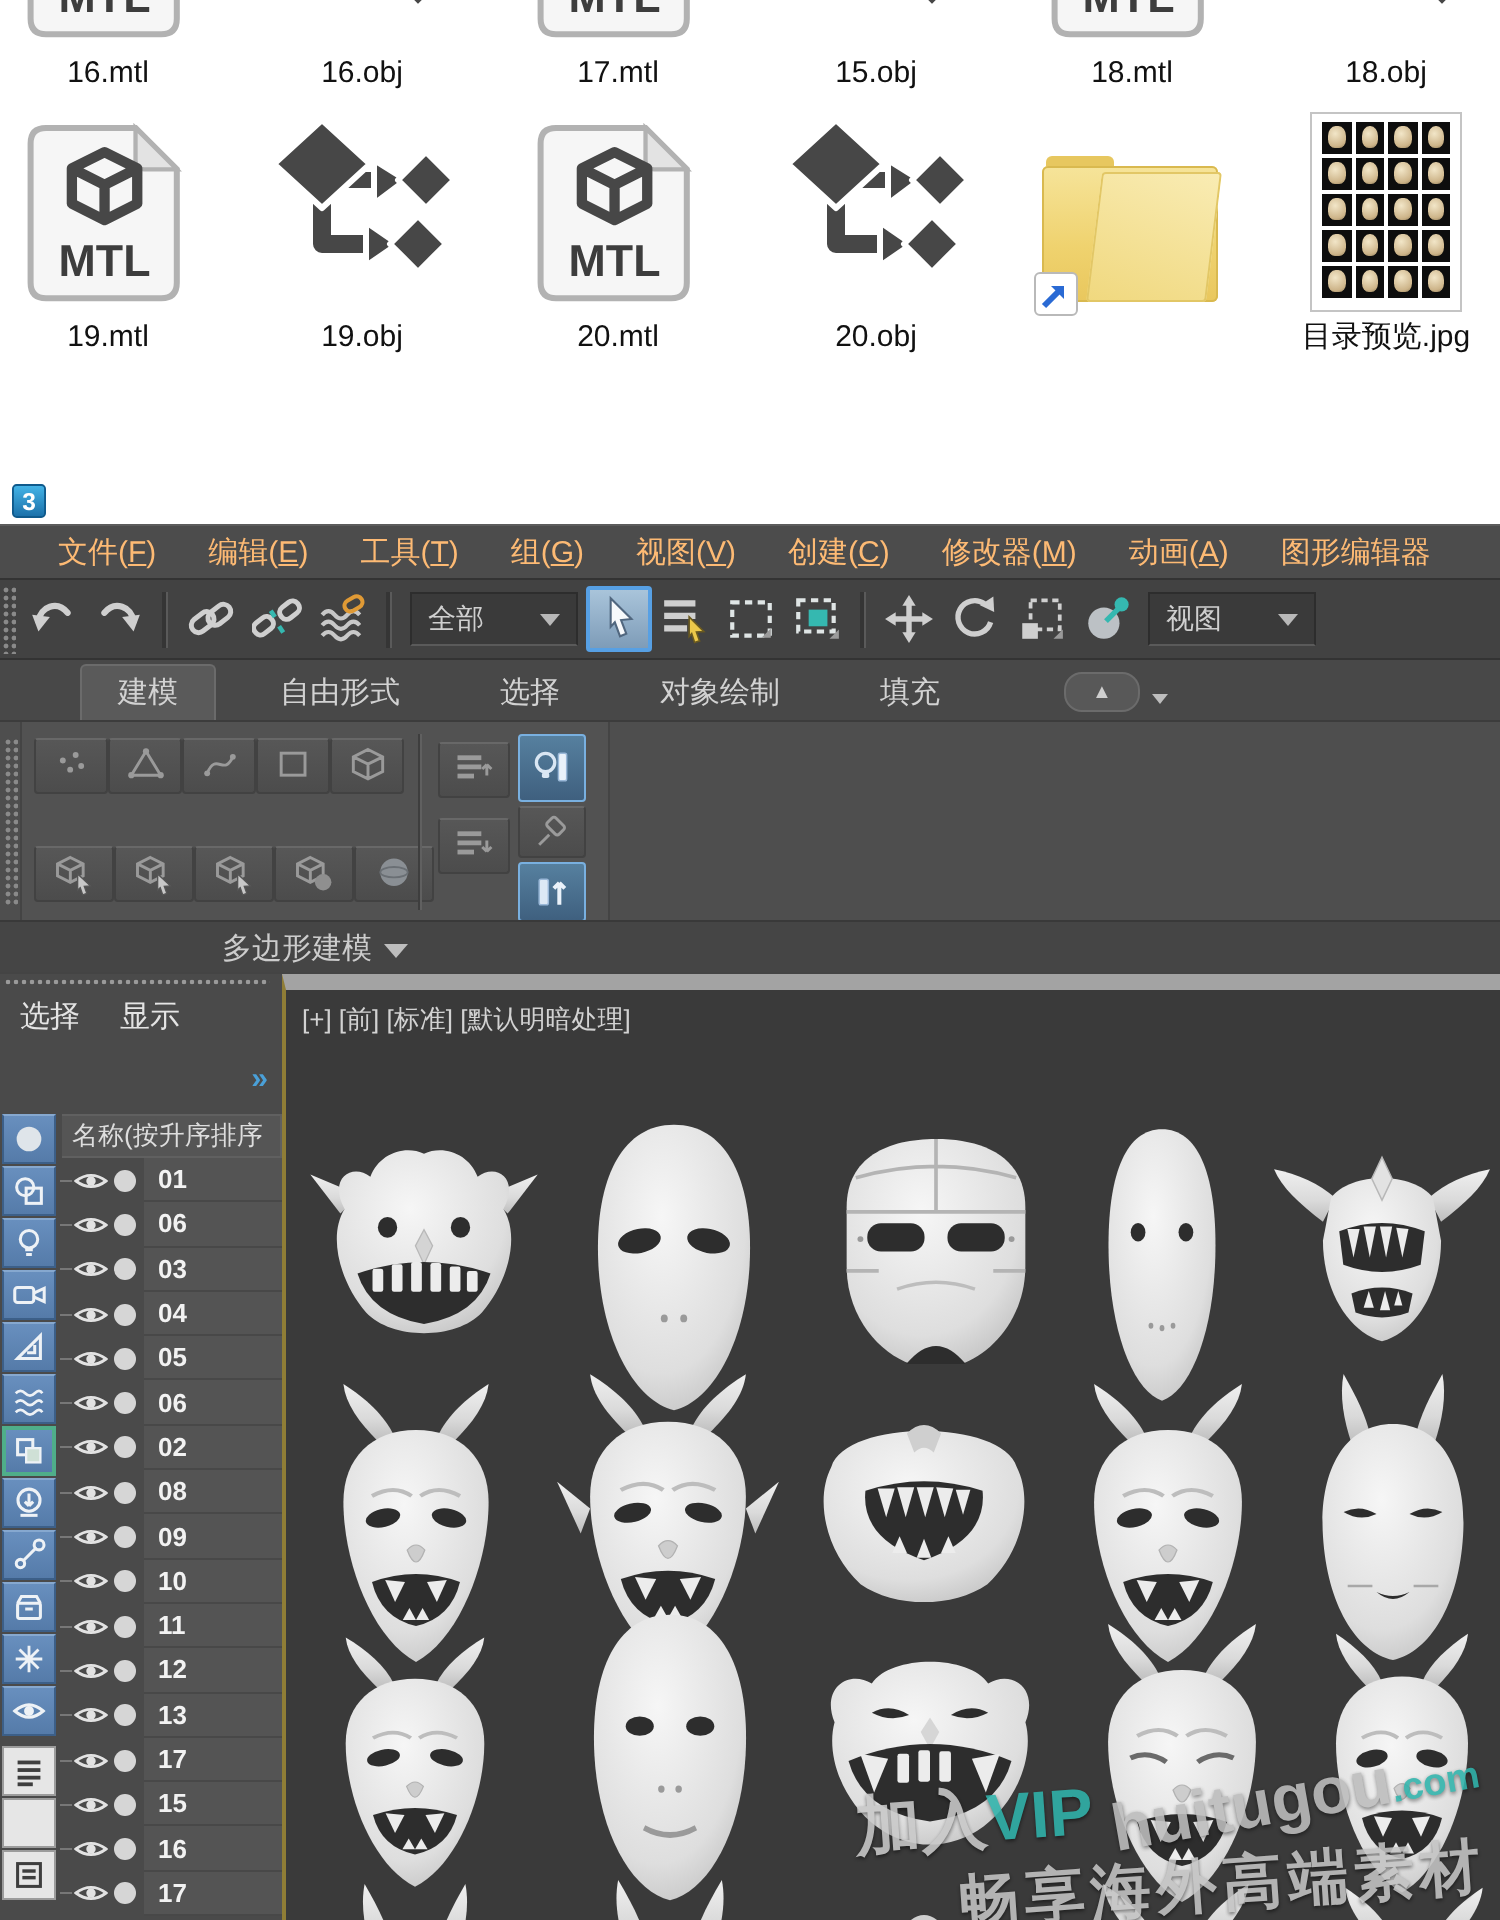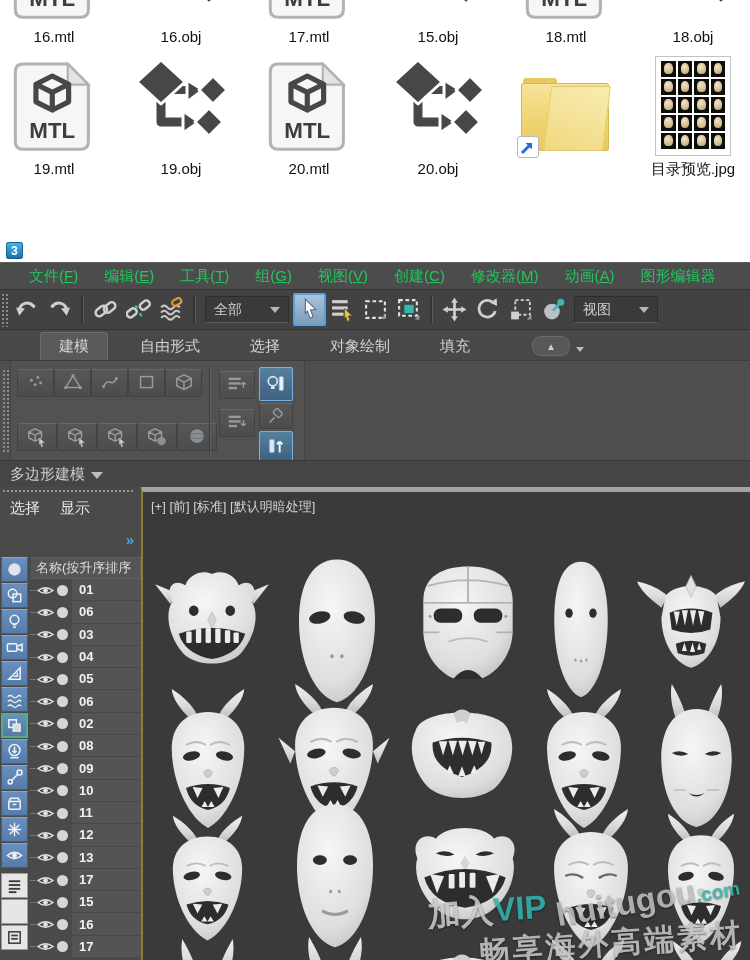--- a/index.html
+++ b/index.html
@@ -24,21 +24,21 @@
   .cell{background:#0d0d0d;position:relative;}
   .cell:after{content:"";position:absolute;left:3px;top:2px;right:3px;bottom:3px;border-radius:45% 45% 40% 40%;
          background:radial-gradient(circle at 40% 35%,#f2e6c8,#cdb489 70%,#8e7a55);}
   
   .max{position:absolute;left:0;top:238px;width:750px;height:722px;background:#444;}
   .titlebar{position:absolute;left:0;top:0;width:750px;height:24px;background:#fff;display:flex;align-items:center;}
   .titlebar .logo{width:17px;height:17px;margin:0 7px 0 6px;flex:0 0 auto;}
   .titlebar .ttl{font-size:15px;color:#000;white-space:nowrap;}
   .menubar{position:absolute;left:0;top:24px;width:750px;height:28px;background:#4c4c4c;border-top:1px solid #5c5c5c;
            border-bottom:1px solid #333;box-sizing:border-box;display:flex;align-items:center;padding-left:16px;}
-  .menubar .mi{color:#22c55e;font-size:15px;padding:0 13px;white-space:nowrap;cursor:default;}
+  .menubar .mi{color:#fdba74;font-size:15px;padding:0 13px;white-space:nowrap;cursor:default;}
   .menubar .mi u{text-decoration:underline;}
   .toolbar{position:absolute;left:0;top:52px;width:750px;height:40px;background:#424242;border-bottom:1px solid #333;
            box-sizing:border-box;display:flex;align-items:center;}
   .grip{width:7px;height:34px;margin:0 2px 0 1px;background-image:radial-gradient(circle,#8a8a8a 1px,transparent 1.4px);
         background-size:4px 4px;}
   .tbtn{width:33px;height:33px;display:flex;align-items:center;justify-content:center;flex:0 0 auto;border-radius:2px;}
   .tbtn svg{width:25px;height:25px;}
   .tbtn.active{background:linear-gradient(180deg,#a9c4da,#7e9cb8);border:2px solid #57a0e4;box-sizing:border-box;}
   .tsep{width:2px;height:28px;background:#353535;border-right:1px solid #5a5a5a;margin:0 5px;flex:0 0 auto;}
   .tdrop{height:25px;background:#3a3a3a;border:1px solid #2d2d2d;border-bottom-color:#5a5a5a;color:#cfcfcf;font-size:14px;
@@ -53,21 +53,21 @@
         color:#cfcfcf;font-size:10px;display:flex;align-items:center;justify-content:center;}
   .rmin-caret{width:0;height:0;border-left:4px solid transparent;border-right:4px solid transparent;border-top:5px solid #bdbdbd;margin:0 0 8px 6px;}
   .ribbonbody{position:absolute;left:0;top:122px;width:750px;height:100px;background:#4e4e4e;border-top:1px solid #3c3c3c;box-sizing:border-box;}
   .rpanel{position:absolute;left:10px;top:0;width:295px;height:100px;background:#525252;border:1px solid #444;border-top:none;box-sizing:border-box;}
   .rbtn{position:absolute;background:linear-gradient(180deg,#575757,#4c4c4c);border:1px solid #424242;border-top-color:#686868;
         border-radius:2px;display:flex;align-items:center;justify-content:center;}
   .rbtn svg{width:22px;height:22px;}
   .rbtn.blue{background:linear-gradient(180deg,#56809f,#3f607f);border:1px solid #79b0e0;}
   .rsep{position:absolute;width:1px;background:#3e3e3e;border-right:1px solid #606060;}
   .panelbar{position:absolute;left:0;top:222px;width:750px;height:26px;background:#454545;border-top:1px solid #393939;box-sizing:border-box;}
-  .panelbar .plbl{position:absolute;left:10px;width:295px;text-align:left;top:4px;color:#cccccc;font-size:15px;}
+  .panelbar .plbl{position:absolute;left:10px;width:295px;text-align:center;top:4px;color:#cccccc;font-size:15px;}
   .panelbar .plbl .dn{display:inline-block;margin-left:6px;width:0;height:0;border-left:6px solid transparent;border-right:6px solid transparent;border-top:7px solid #bdbdbd;vertical-align:middle;}
   
   .bottom{position:absolute;left:0;top:249px;width:750px;height:473px;}
   .scenepanel{position:absolute;left:0;top:0;width:141px;height:473px;background:#4a4a4a;overflow:hidden;}
   .dotline{position:absolute;left:2px;top:2px;width:133px;height:4px;
            background-image:radial-gradient(circle,#9a9a9a 1px,transparent 1.3px);background-size:4px 4px;}
   .stabs{position:absolute;left:10px;top:12px;display:flex;gap:20px;}
   .stab{color:#e4e4e4;font-size:15px;}
   .chev{position:absolute;right:8px;top:44px;color:#4aa0d8;font-size:15px;font-weight:bold;letter-spacing:-1px;}
   .nhdr{position:absolute;left:31px;top:70px;width:110px;height:22px;background:#555;border:1px solid #606060;border-left:none;
@@ -81,21 +81,21 @@
   .fsep{width:27px;height:4px;}
   .rows{position:absolute;left:30px;top:92px;width:111px;}
   .srow{height:22.3px;display:flex;align-items:center;}
   .srow .tick{width:6px;height:1px;background:#777;margin-right:1px;}
   .srow svg{width:17px;height:11px;flex:0 0 auto;}
   .srow .dot{width:11px;height:11px;border-radius:50%;background:#d6d6d6;margin:0 4px 0 3px;flex:0 0 auto;}
   .srow .nm{flex:1;align-self:stretch;display:flex;align-items:center;background:#545454;border-bottom:1px solid #484848;
             color:#f2f2f2;font-size:13px;font-weight:bold;padding-left:7px;}
   
   .viewport{position:absolute;left:141px;top:0;width:609px;height:473px;background:#3a3a3a;overflow:hidden;
-            border-left:2px solid #8f7d36;border-top:5px solid #a3a3a3;box-sizing:border-box;}
+            border-left:2px solid #8f7d36;border-top:8px solid #a3a3a3;box-sizing:border-box;}
   .vplabel{position:absolute;left:8px;top:6px;color:#d2d2d2;font-size:13px;white-space:nowrap;}
   .mask{position:absolute;}
   .mask svg{width:100%;height:100%;display:block;}
   .wm{position:absolute;right:6px;bottom:8px;transform:rotate(-4deg);transform-origin:100% 100%;text-align:right;opacity:.88;}
   .wm .l1{font-size:33px;font-weight:bold;color:#c9c9c9;text-shadow:0 1px 2px rgba(0,0,0,.55);white-space:nowrap;line-height:36px;}
   .wm .l1 .teal{color:#2fb3ab;}
   .wm .brand{display:inline-block;transform:rotate(-6deg);letter-spacing:0px;color:#bdbdbd;}
   .wm .tld{font-size:19px;color:#2fb3ab;font-weight:bold;}
   .wm .l2{font-size:30px;font-weight:bold;color:#c4c4c4;text-shadow:0 1px 2px rgba(0,0,0,.55);letter-spacing:3px;white-space:nowrap;line-height:36px;}
   .s{fill:none;stroke:#cfcfcf;stroke-width:3;stroke-linecap:round;}

